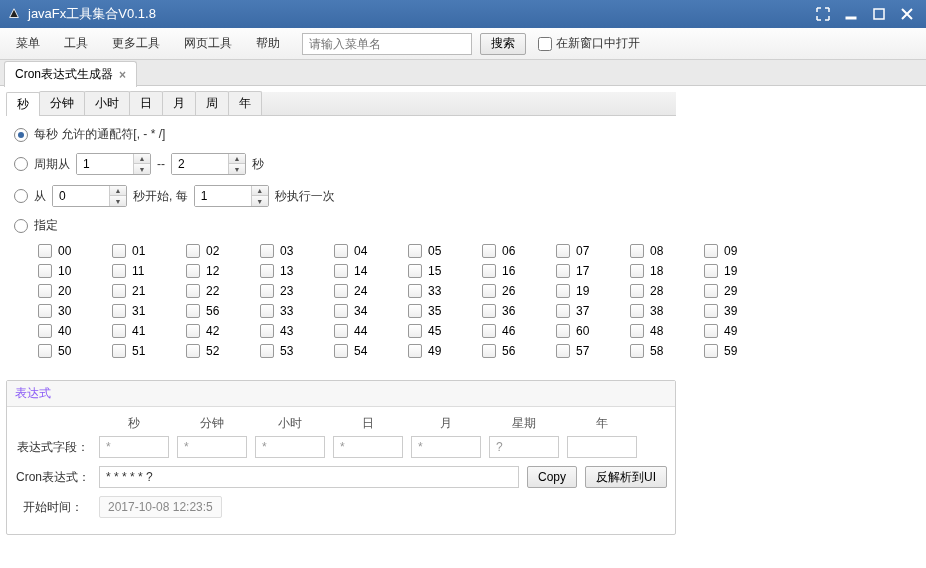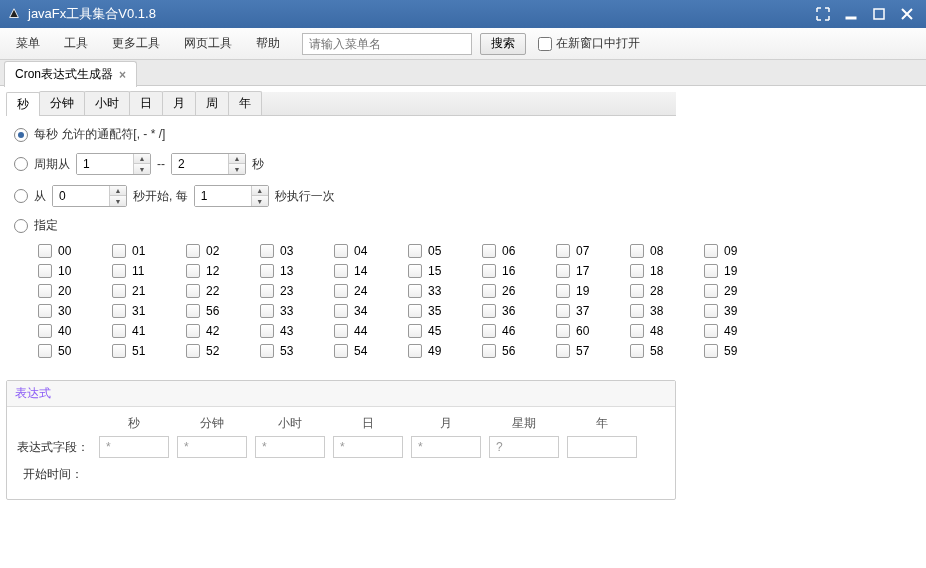--- a/index.html
+++ b/index.html
@@ -453,18 +453,25 @@
         <span class="label">表达式字段：</span>
         <input class="expr-field" value="*" style="">
         <input class="expr-field" value="*" style="">
         <input class="expr-field" value="*" style="">
         <input class="expr-field" value="*" style="">
         <input class="expr-field" value="*" style="">
         <input class="expr-field" value="?" style="">
         <input class="expr-field" value="" style="">
       </div>
       <div class="expr-row">
+        <span class="label">Cron表达式：</span>
+        <input class="expr-long" value="* * * * * ?" style="">
+        <button class="btn">Copy</button>
+        <button class="btn">反解析到UI</button>
+      </div>
+      <div class="expr-row">
         <span class="label">开始时间：</span>
+        <span class="datetime">2017-10-08 12:23:5</span>
       </div>
     </div>
   </div>
 
 </div>
 
 </body></html>

